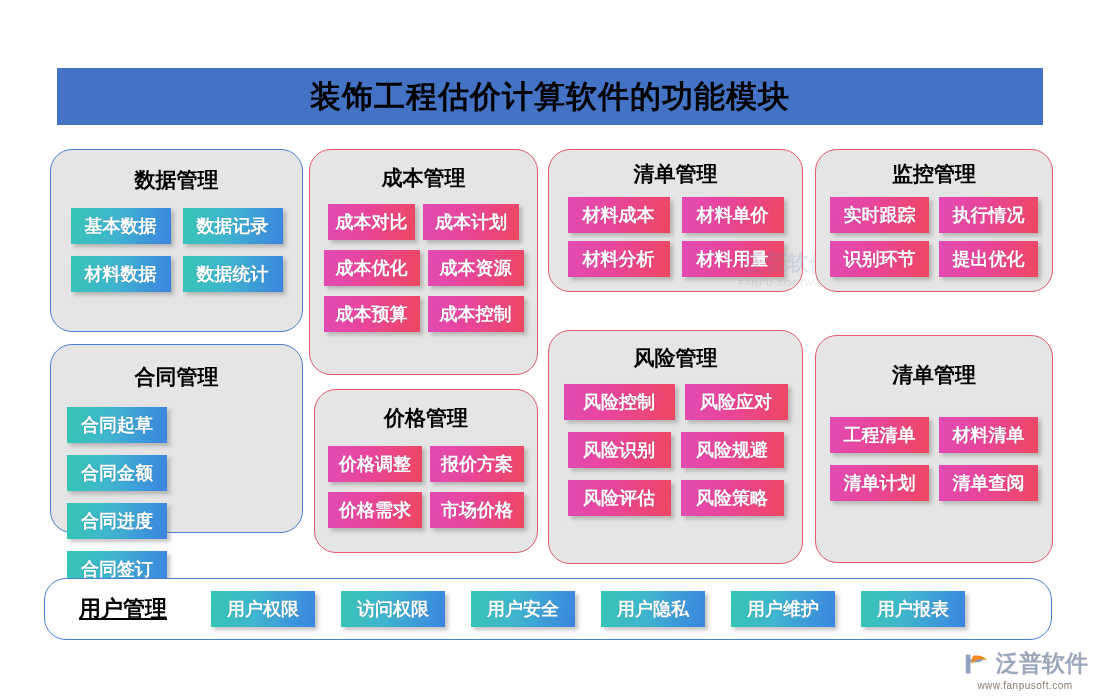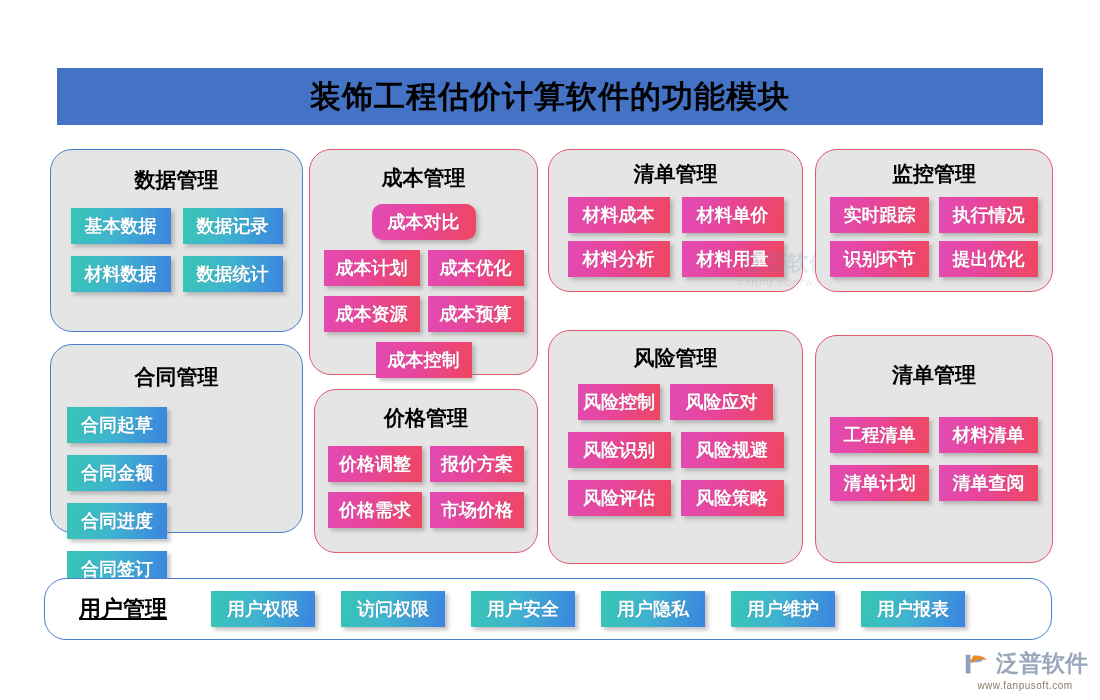--- a/index.html
+++ b/index.html
@@ -200,21 +200,21 @@
       <div class="chip teal" style="width:100px;">基本数据</div>
       <div class="chip teal" style="width:100px;">数据记录</div>
       <div class="chip teal" style="width:100px;">材料数据</div>
       <div class="chip teal" style="width:100px;">数据统计</div>
     </div>
   </div>
 
   <div class="group pink" style="left:309px; top:149px; width:229px; height:226px;">
     <div class="group-title" style="margin-top:14px;">成本管理</div>
     <div class="chip-grid" style="margin-top:12px; gap:10px 8px; padding:0 10px;">
-      <div class="chip magenta" style="width:104px;border-radius:10px;">成本对比</div>
+      <div class="chip magenta" style="width:87px;">成本对比</div>
       <div class="chip magenta" style="width:96px;">成本计划</div>
       <div class="chip magenta" style="width:96px;">成本优化</div>
       <div class="chip magenta" style="width:96px;">成本资源</div>
       <div class="chip magenta" style="width:96px;">成本预算</div>
       <div class="chip magenta" style="width:96px;">成本控制</div>
     </div>
   </div>
 
   <div class="group pink" style="left:548px; top:149px; width:255px; height:143px;">
     <div class="group-title" style="margin-top:10px;">清单管理</div>
@@ -258,21 +258,21 @@
       <div class="chip magenta" style="width:94px;">价格调整</div>
       <div class="chip magenta" style="width:94px;">报价方案</div>
       <div class="chip magenta" style="width:94px;">价格需求</div>
       <div class="chip magenta" style="width:94px;">市场价格</div>
     </div>
   </div>
 
   <div class="group pink" style="left:548px; top:330px; width:255px; height:234px;">
     <div class="group-title" style="margin-top:13px;">风险管理</div>
     <div class="chip-grid" style="margin-top:12px; gap:12px 10px; padding:0 12px;">
-      <div class="chip magenta" style="width:82px;">风险控制</div>
+      <div class="chip magenta" style="width:111px;">风险控制</div>
       <div class="chip magenta" style="width:103px;">风险应对</div>
       <div class="chip magenta" style="width:103px;">风险识别</div>
       <div class="chip magenta" style="width:103px;">风险规避</div>
       <div class="chip magenta" style="width:103px;">风险评估</div>
       <div class="chip magenta" style="width:103px;">风险策略</div>
     </div>
   </div>
 
   <div class="group pink" style="left:815px; top:335px; width:238px; height:228px;">
     <div class="group-title" style="margin-top:25px;">清单管理</div>

